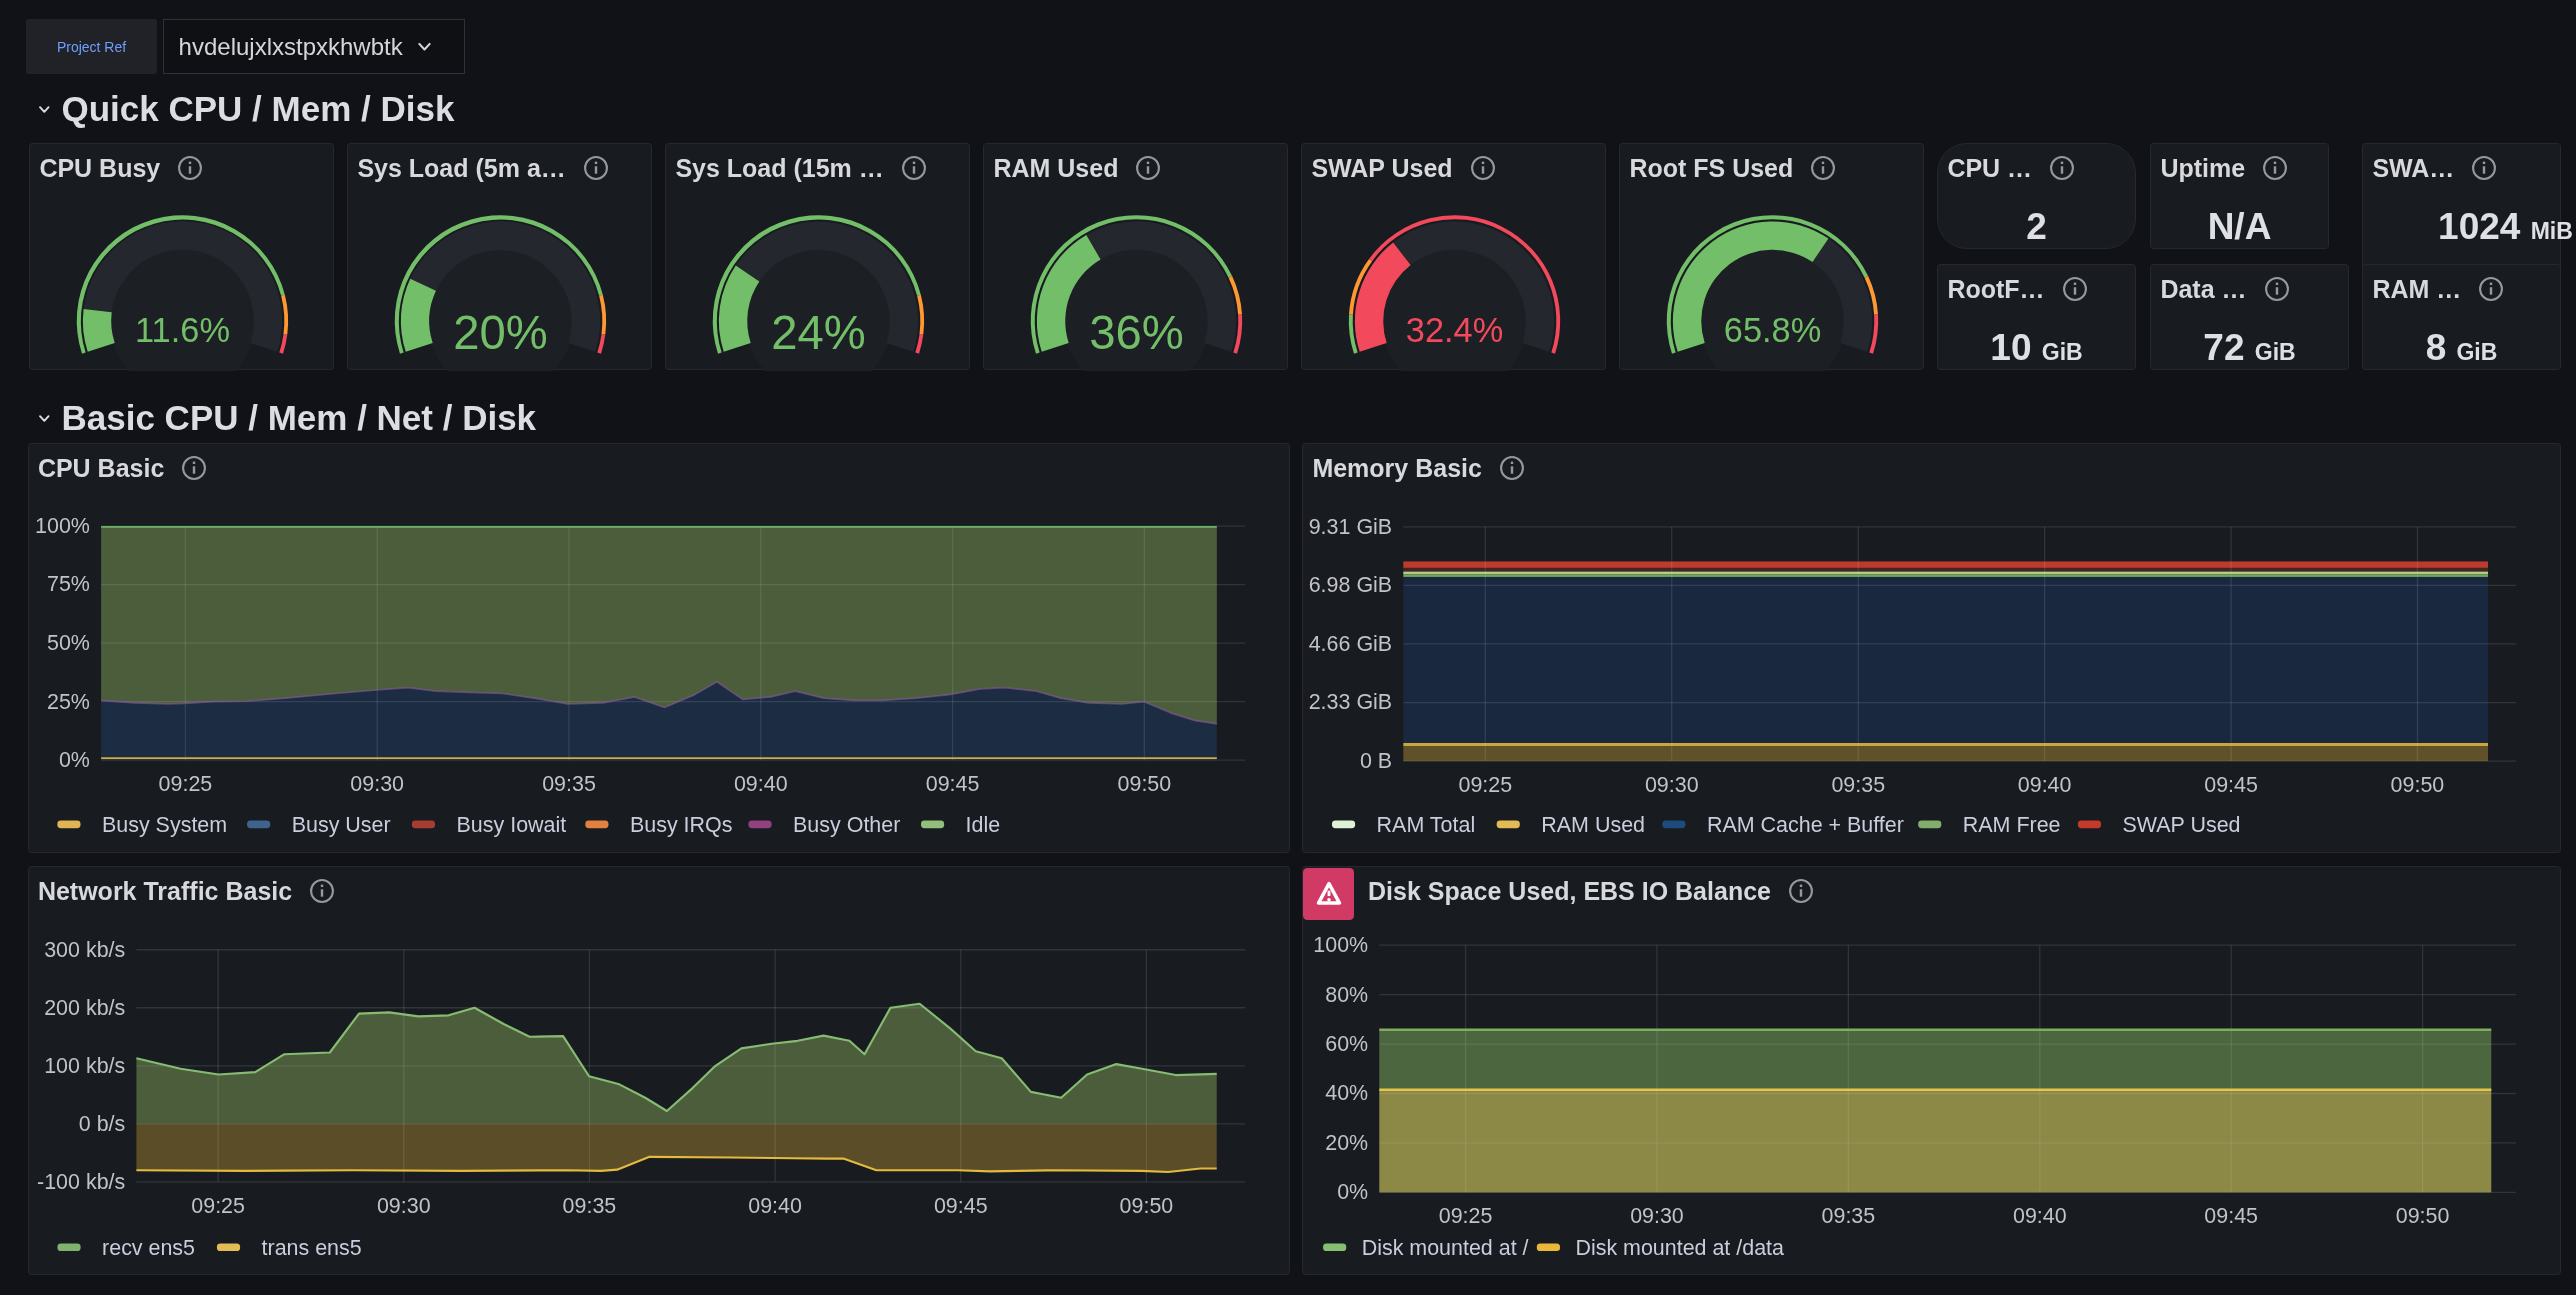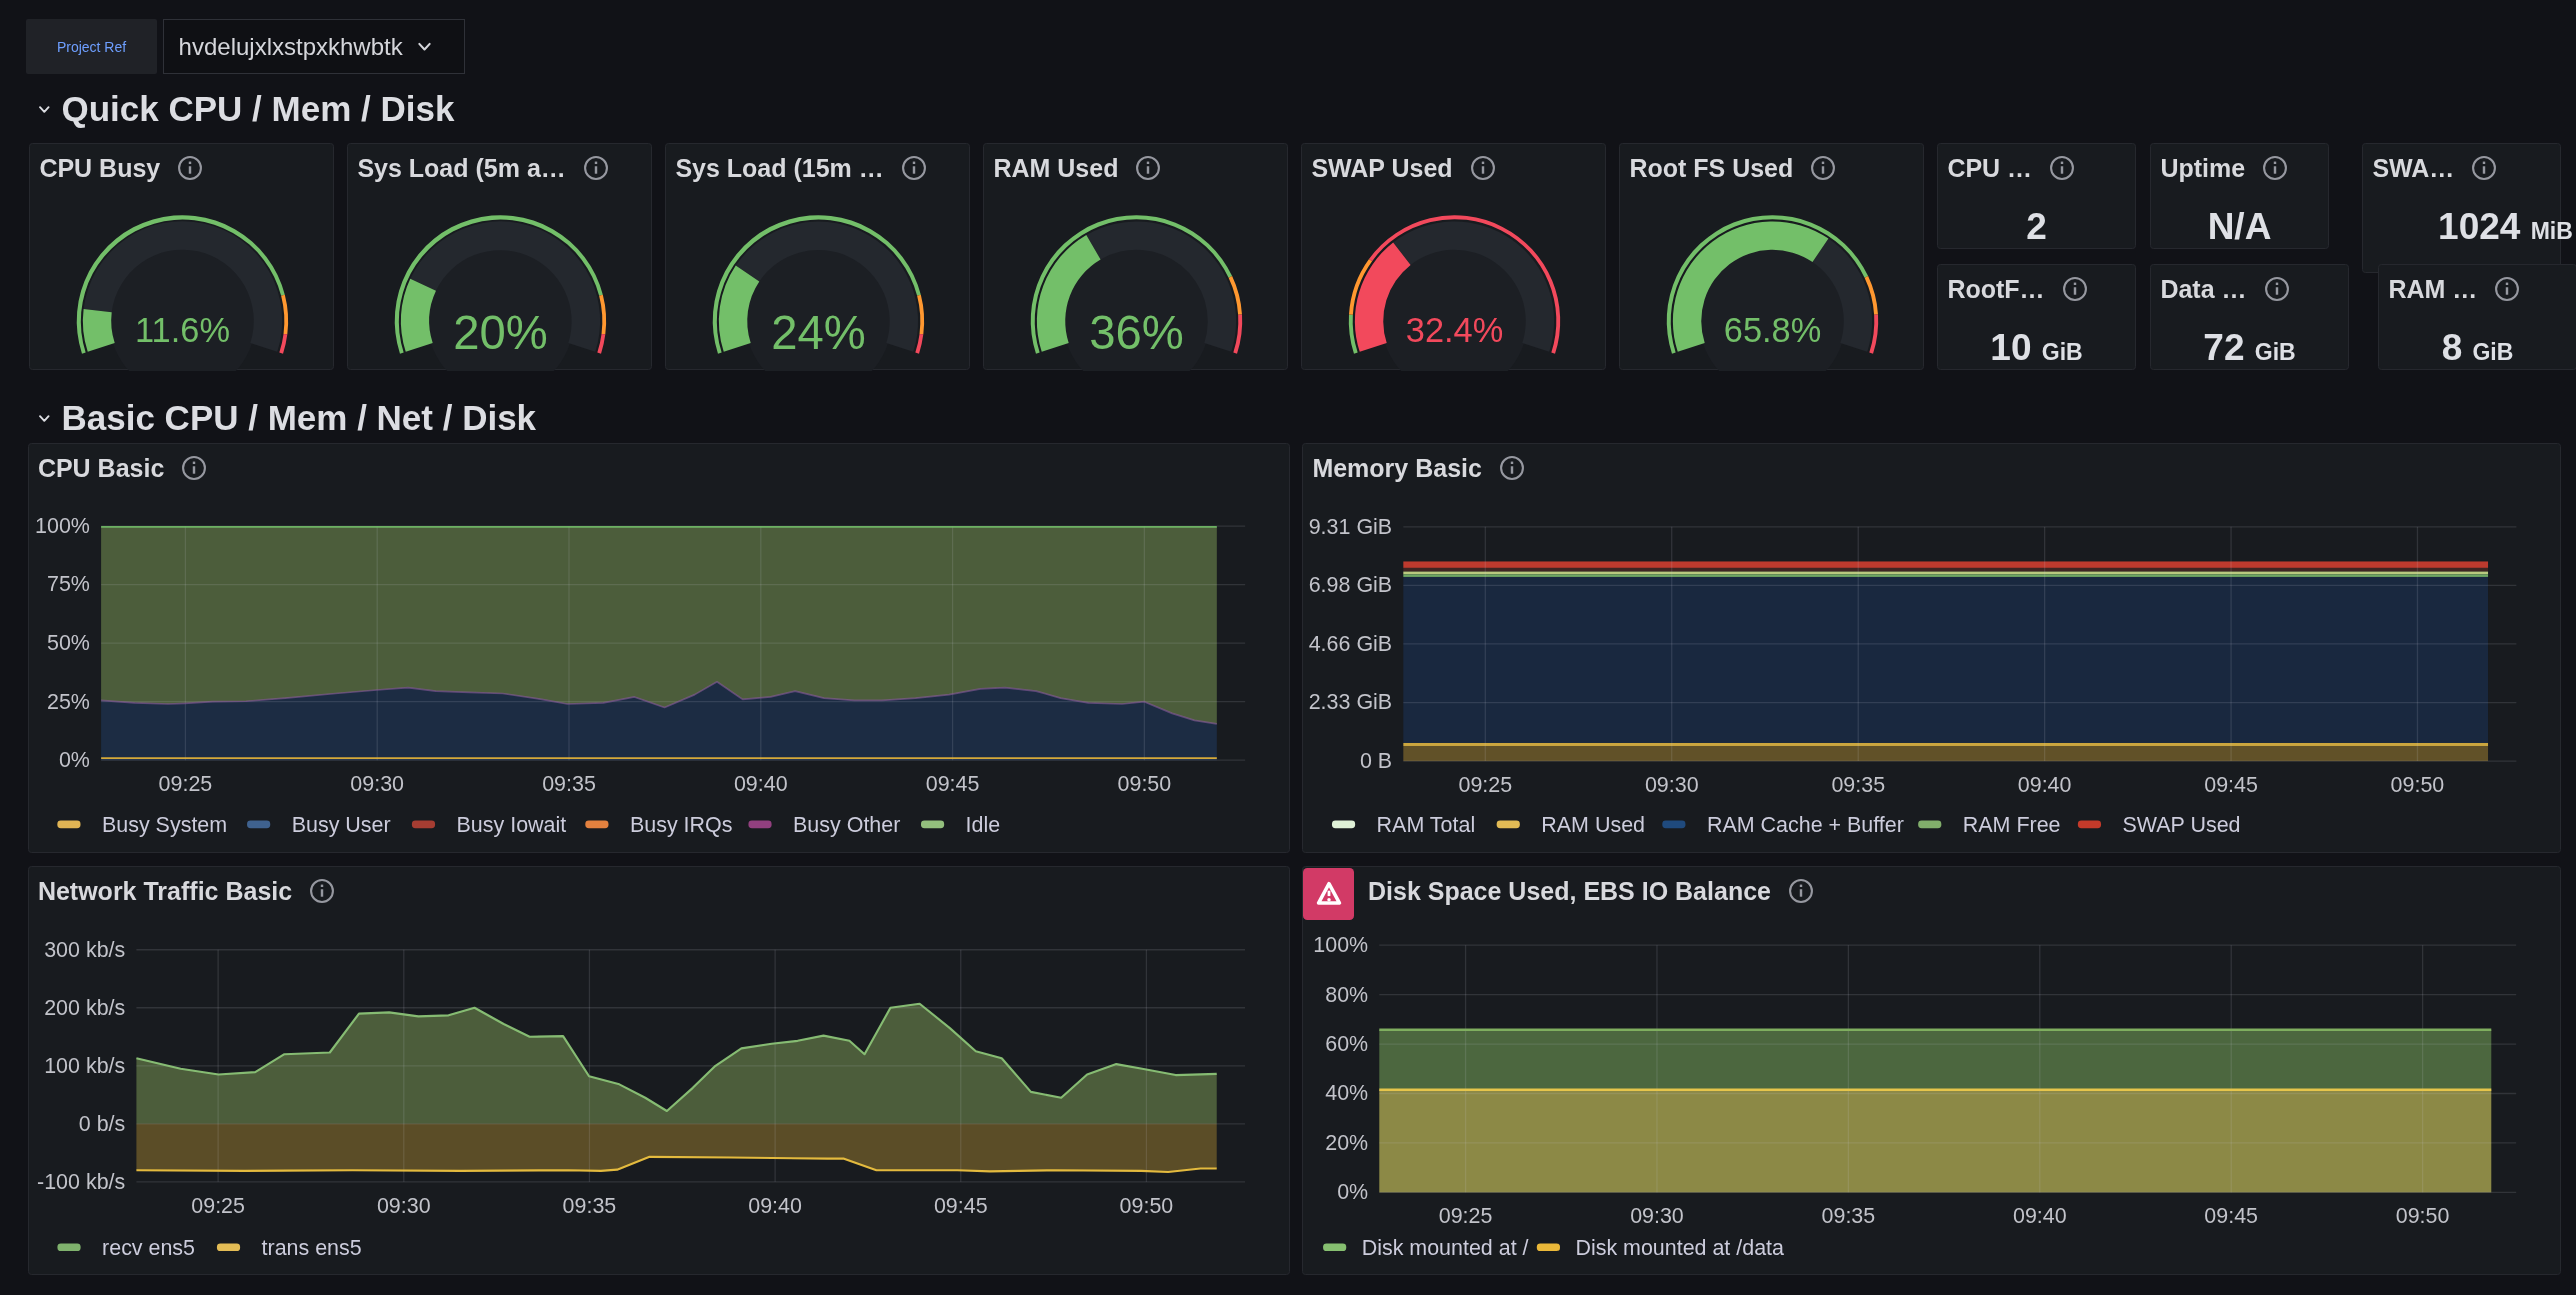--- a/index.html
+++ b/index.html
@@ -125,21 +125,21 @@
       <text x="177.5" y="230.0" font-size="40" fill="#73bf69" text-anchor="middle" font-weight="500">65.8%</text>
     </svg>
     <div class="ptitle">Root FS Used<svg width="26" height="26" viewBox="0 0 30 30">
         <g stroke="#9698a0" stroke-width="2.4" fill="none">
           <circle cx="15" cy="15" r="12.6"></circle>
         </g>
         <rect x="13.6" y="13" width="2.8" height="8.6" fill="#9698a0"></rect>
         <rect x="13.6" y="7.6" width="2.8" height="2.8" fill="#9698a0"></rect>
       </svg></div>
   </div>
-<div class="panel" style="left:1937px;top:143px;width:199px;height:106px;">
+<div class="panel" style="left:1937px;top:143px;width:199px;height:106px;border-radius:30px;">
     <div class="ptitle">CPU …<svg width="26" height="26" viewBox="0 0 30 30">
         <g stroke="#9698a0" stroke-width="2.4" fill="none">
           <circle cx="15" cy="15" r="12.6"></circle>
         </g>
         <rect x="13.6" y="13" width="2.8" height="8.6" fill="#9698a0"></rect>
         <rect x="13.6" y="7.6" width="2.8" height="2.8" fill="#9698a0"></rect>
       </svg></div>
     <div class="statv" style="top:62px;font-size:37px;">2</div>
   </div>
 <div class="panel" style="left:2150px;top:143px;width:179px;height:106px;">
@@ -175,21 +175,21 @@
 <div class="panel" style="left:2150px;top:264px;width:199px;height:106px;">
     <div class="ptitle">Data …<svg width="26" height="26" viewBox="0 0 30 30">
         <g stroke="#9698a0" stroke-width="2.4" fill="none">
           <circle cx="15" cy="15" r="12.6"></circle>
         </g>
         <rect x="13.6" y="13" width="2.8" height="8.6" fill="#9698a0"></rect>
         <rect x="13.6" y="7.6" width="2.8" height="2.8" fill="#9698a0"></rect>
       </svg></div>
     <div class="statv" style="top:62px;font-size:37px;">72 <span style="font-size:23px;">GiB</span></div>
   </div>
-<div class="panel" style="left:2362px;top:264px;width:199px;height:106px;margin-left:16px;">
+<div class="panel" style="left:2362px;top:264px;width:199px;height:106px;">
     <div class="ptitle">RAM …<svg width="26" height="26" viewBox="0 0 30 30">
         <g stroke="#9698a0" stroke-width="2.4" fill="none">
           <circle cx="15" cy="15" r="12.6"></circle>
         </g>
         <rect x="13.6" y="13" width="2.8" height="8.6" fill="#9698a0"></rect>
         <rect x="13.6" y="7.6" width="2.8" height="2.8" fill="#9698a0"></rect>
       </svg></div>
     <div class="statv" style="top:62px;font-size:37px;">8 <span style="font-size:23px;">GiB</span></div>
   </div>
 <div class="panel" style="left:27.5px;top:443px;width:1262px;height:410px;">

